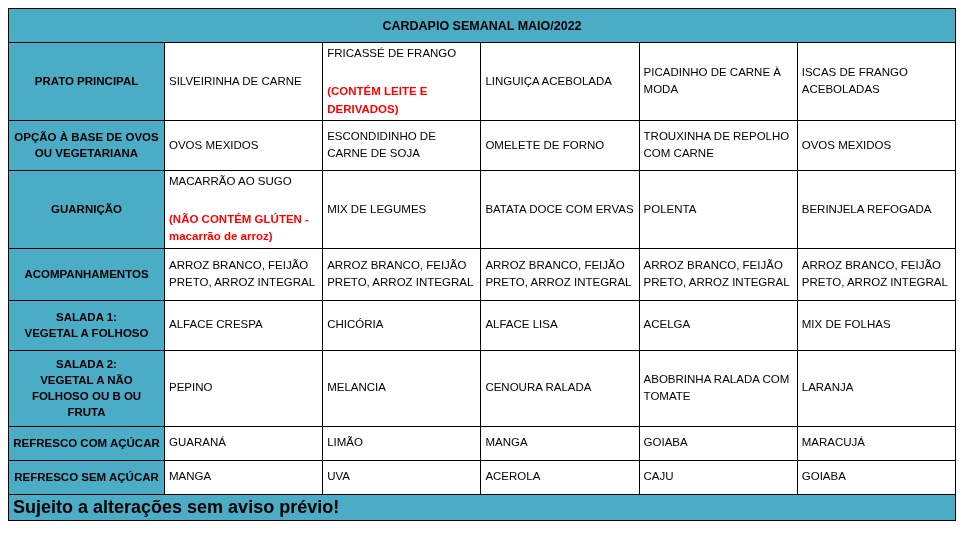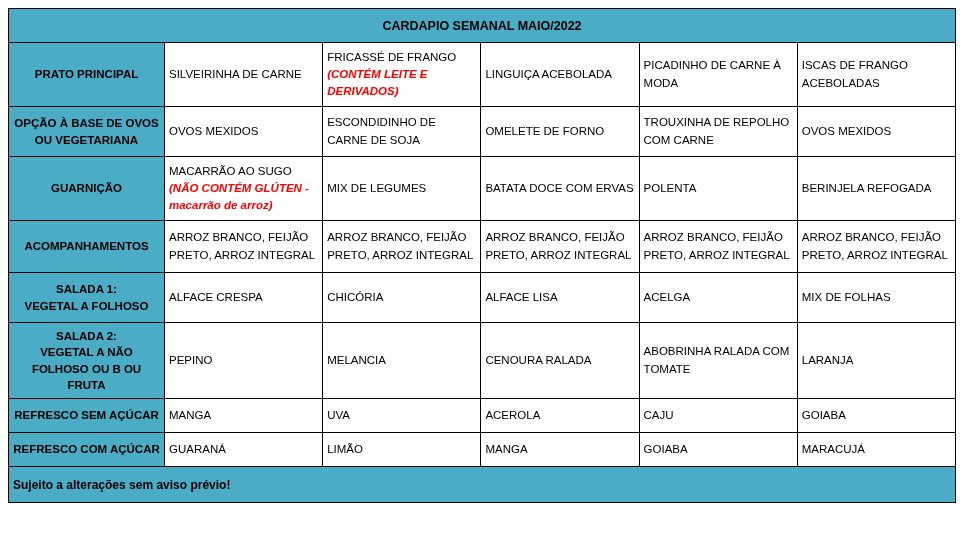--- a/index.html
+++ b/index.html
@@ -44,27 +44,27 @@
     line-height: 1.4;
   }
   td.menucell {
     background: #ffffff;
     font-size: 11.5px;
     line-height: 1.5;
   }
   .allergen {
     color: var(--allergen, #FF0000);
     font-weight: bold;
-    font-style: italic;
+    margin-top: 21px;
   }
   .footerbar {
     background: var(--teal, #4BACC6);
     font-weight: bold;
-    font-size: 12px;
-    height: 36px;
+    font-size: 18px;
+    height: 26px;
   }
   
   tbody tr:nth-child(1) { height: 64px; }  
   tbody tr:nth-child(2) { height: 50px; padding-left: 47px; }  
   tbody tr:nth-child(3) { height: 64px; }  
   tbody tr:nth-child(4) { height: 52px; }  
   tbody tr:nth-child(5) { height: 50px; }  
   tbody tr:nth-child(6) { height: 76px; }  
   tbody tr:nth-child(7) { height: 34px; }  
   tbody tr:nth-child(8) { height: 34px; }  
@@ -210,56 +210,56 @@
           </td>
           <td class="menucell">
             <div>ABOBRINHA RALADA COM TOMATE</div>
           </td>
           <td class="menucell">
             <div>LARANJA</div>
           </td>
         </tr>
         <tr>
           <th class="rowhead">
+            <div>REFRESCO COM AÇÚCAR</div>
+          </th>
+          <td class="menucell">
+            <div>GUARANÁ</div>
+          </td>
+          <td class="menucell">
+            <div>LIMÃO</div>
+          </td>
+          <td class="menucell">
+            <div>MANGA</div>
+          </td>
+          <td class="menucell">
+            <div>GOIABA</div>
+          </td>
+          <td class="menucell">
+            <div>MARACUJÁ</div>
+          </td>
+        </tr>
+        <tr>
+          <th class="rowhead">
             <div>REFRESCO SEM AÇÚCAR</div>
           </th>
           <td class="menucell">
             <div>MANGA</div>
           </td>
           <td class="menucell">
             <div>UVA</div>
           </td>
           <td class="menucell">
             <div>ACEROLA</div>
           </td>
           <td class="menucell">
             <div>CAJU</div>
           </td>
           <td class="menucell">
             <div>GOIABA</div>
-          </td>
-        </tr>
-        <tr>
-          <th class="rowhead">
-            <div>REFRESCO COM AÇÚCAR</div>
-          </th>
-          <td class="menucell">
-            <div>GUARANÁ</div>
-          </td>
-          <td class="menucell">
-            <div>LIMÃO</div>
-          </td>
-          <td class="menucell">
-            <div>MANGA</div>
-          </td>
-          <td class="menucell">
-            <div>GOIABA</div>
-          </td>
-          <td class="menucell">
-            <div>MARACUJÁ</div>
           </td>
         </tr>
       </tbody>
     <tfoot>
       <tr>
         <td colspan="6" class="footerbar">Sujeito a alterações sem aviso prévio!</td>
       </tr>
     </tfoot>
   </table>
 </div>

